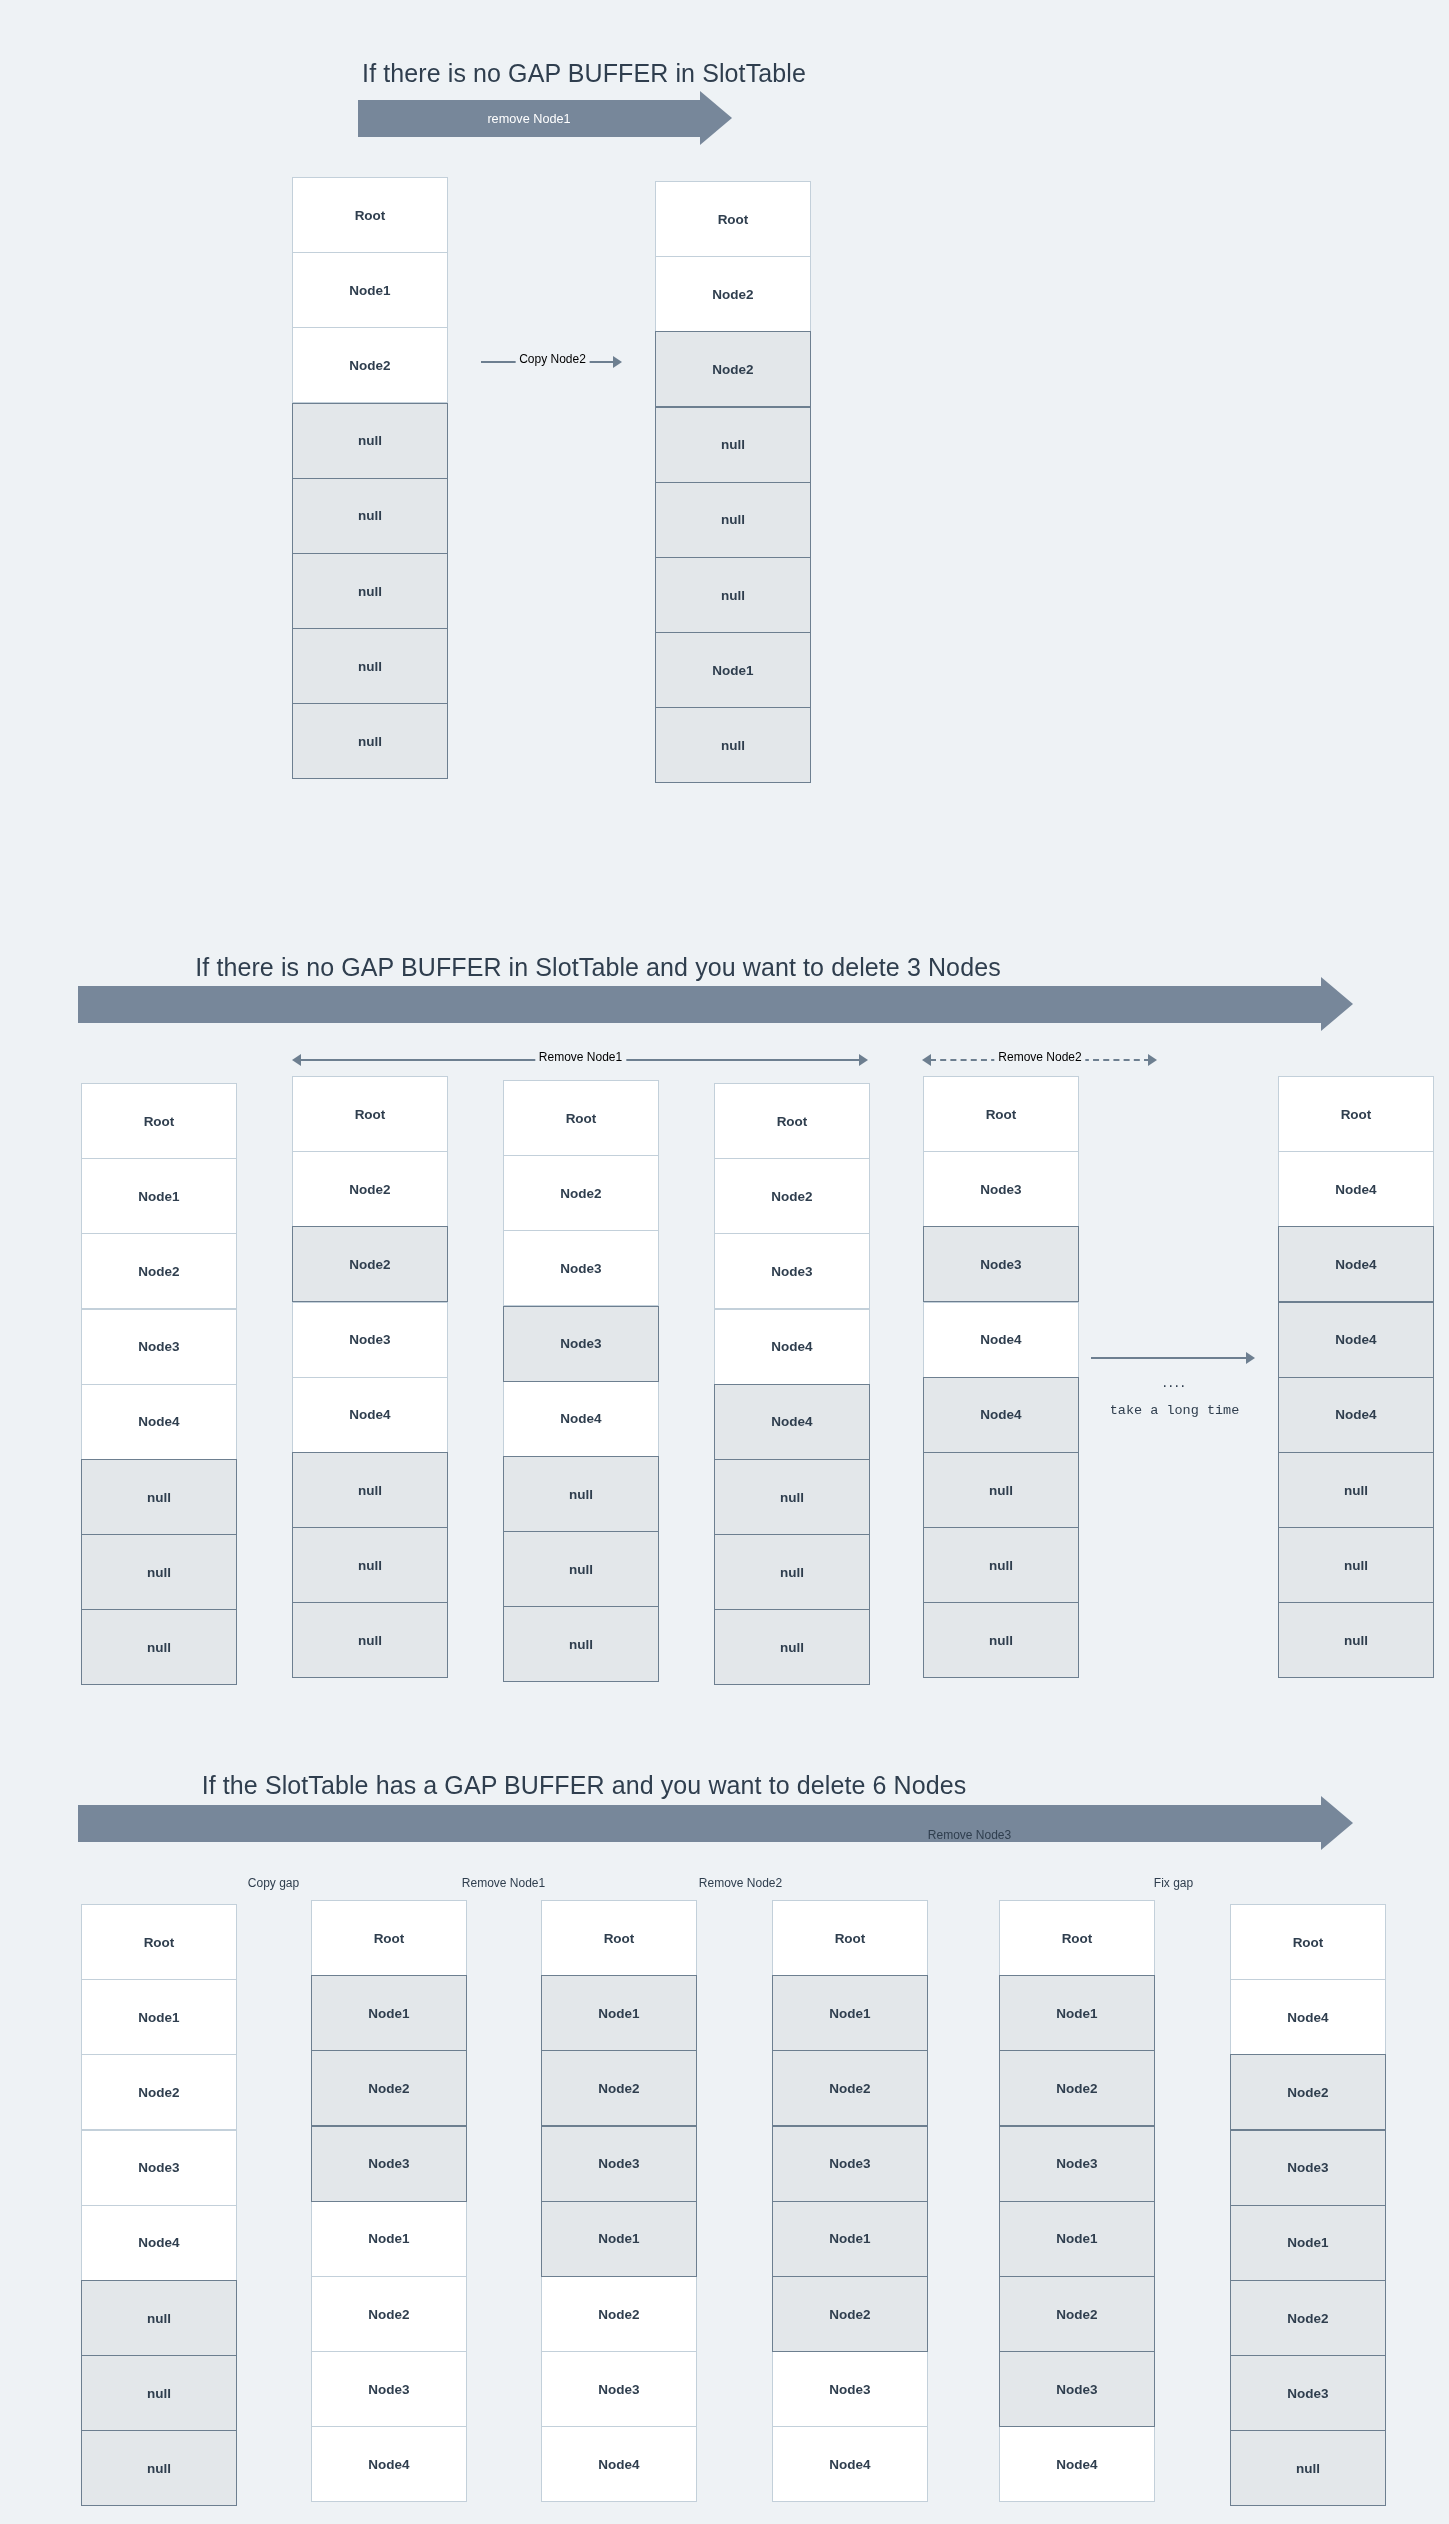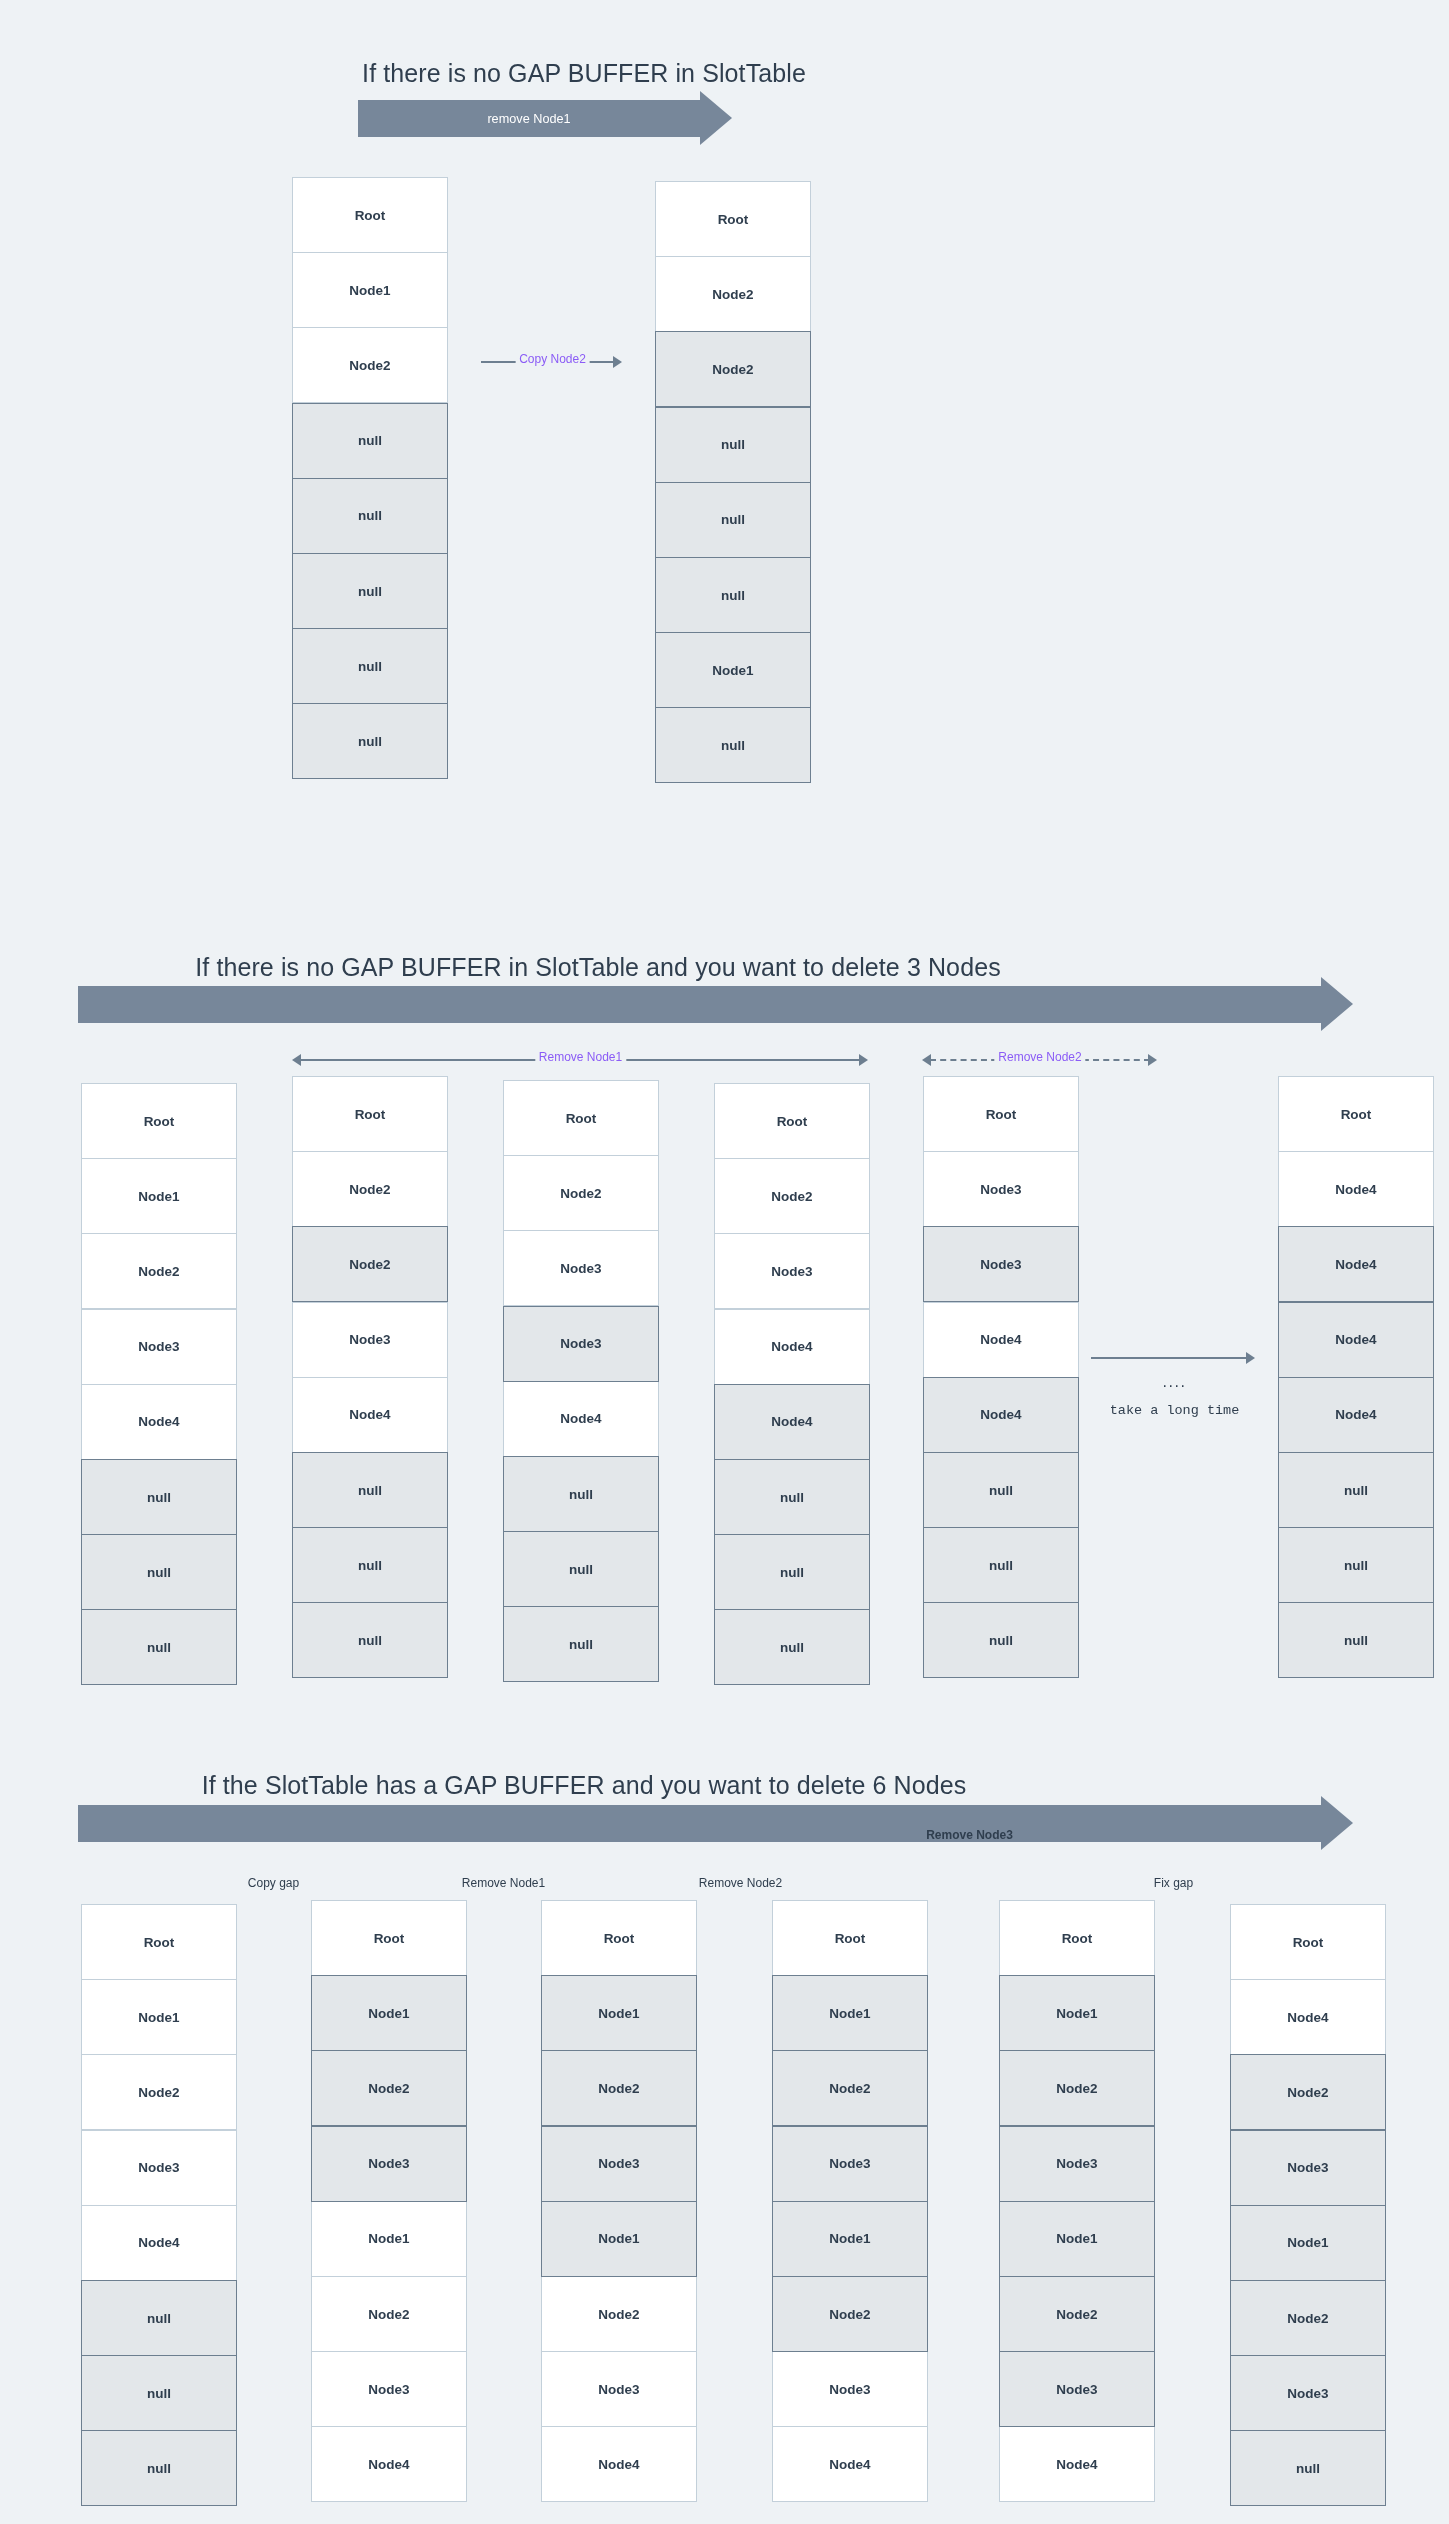--- a/index.html
+++ b/index.html
@@ -59,21 +59,21 @@
     position:absolute; top:11px; height:1.6px; background:#6d7f90;
   }
   .lbl-arrow .ln.dashed {
     background:none;
     border-top:2.4px dashed #6d7f90;
     height:0;
     top:11px;
   }
   .lbl-arrow .txt {
     position:absolute; top:1.6px; left:50%; transform:translateX(-50%);
-    background:#eef2f5; padding:0 4px; font-size:12px; color:#8b5cf6;
+    background:#eef2f5; padding:0 4px; font-size:12px; color:#000000;
     white-space:nowrap; z-index:3;
   }
   .tip-r {
     position:absolute; top:5.6px; width:0; height:0;
     border-top:6.4px solid transparent; border-bottom:6.4px solid transparent;
     border-left:9.6px solid #6d7f90;
   }
   .tip-l {
     position:absolute; top:5.6px; width:0; height:0;
     border-top:6.4px solid transparent; border-bottom:6.4px solid transparent;
@@ -226,21 +226,21 @@
 </div>
 
 <div class="block-arrow" style="position:absolute;left:78px;top:1805px;width:1274px;">
   <div class="shaft" style="width:1243px;"></div>
   <div class="head" style="left:1243px;"></div>
 </div>
 
 <div class="stage-label" style="left:202px;top:1876px;width:143px;">Copy gap</div>
 <div class="stage-label" style="left:432px;top:1876px;width:143px;">Remove Node1</div>
 <div class="stage-label" style="left:669px;top:1876px;width:143px;">Remove Node2</div>
-<div class="stage-label" style="left:898px;top:1828px;width:143px;font-weight:bold;">Remove Node3</div>
+<div class="stage-label" style="left:898px;top:1828px;width:143px;">Remove Node3</div>
 <div class="stage-label" style="left:1102px;top:1876px;width:143px;">Fix gap</div>
 
 <div class="col" style="left:81px;top:1904px;">
     <div class="cell">Root</div>
     <div class="cell">Node1</div>
     <div class="cell">Node2</div>
     <div class="cell">Node3</div>
     <div class="cell">Node4</div>
     <div class="cell hl">null</div>
     <div class="cell hl">null</div>

